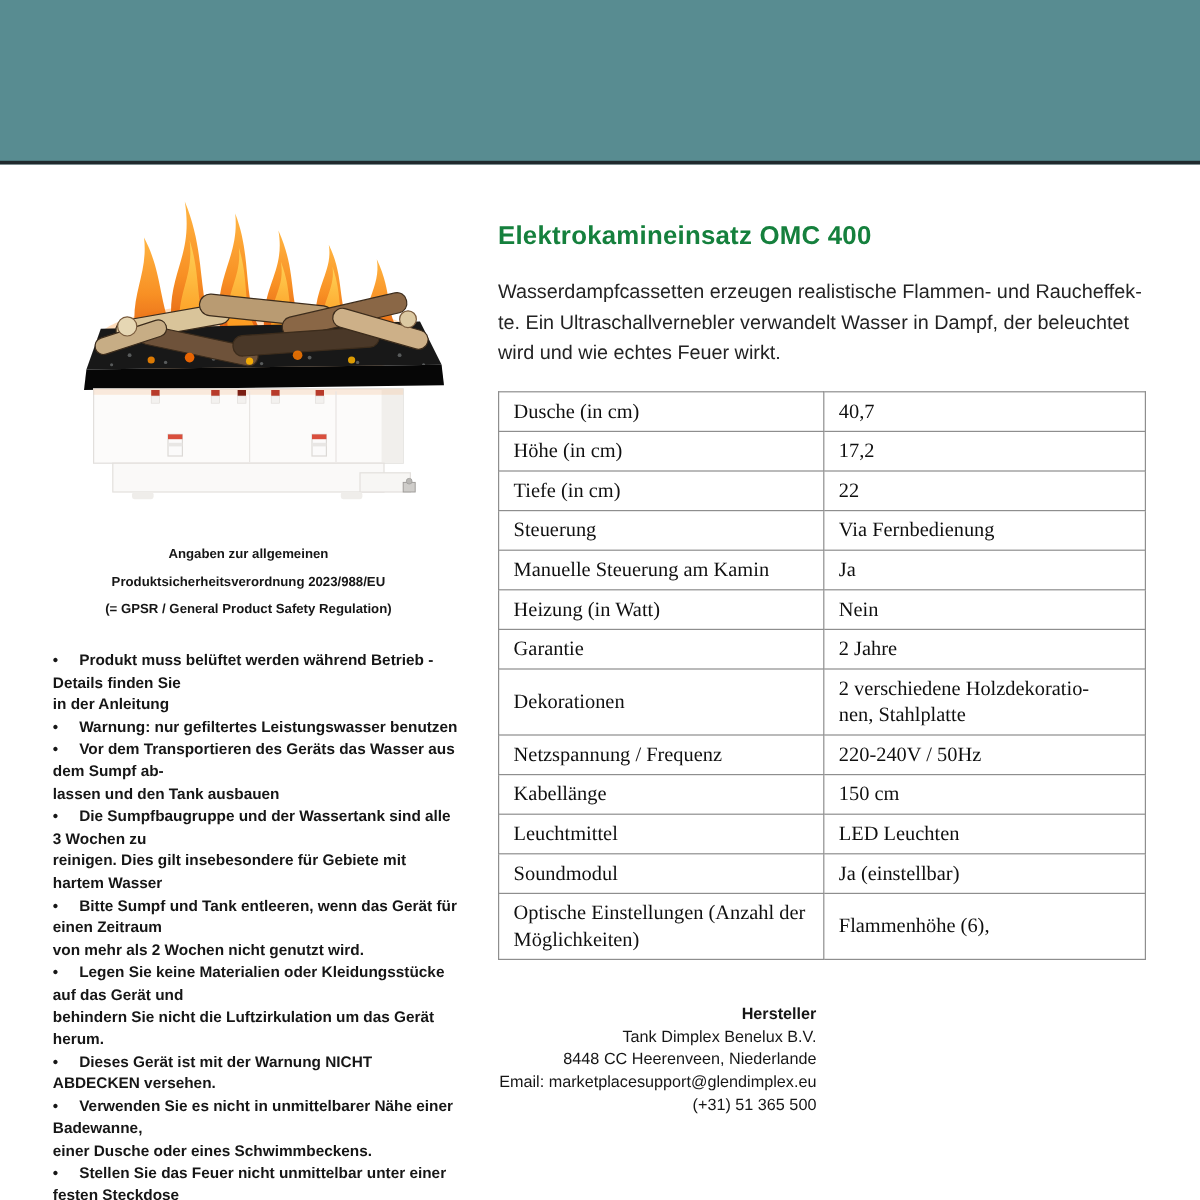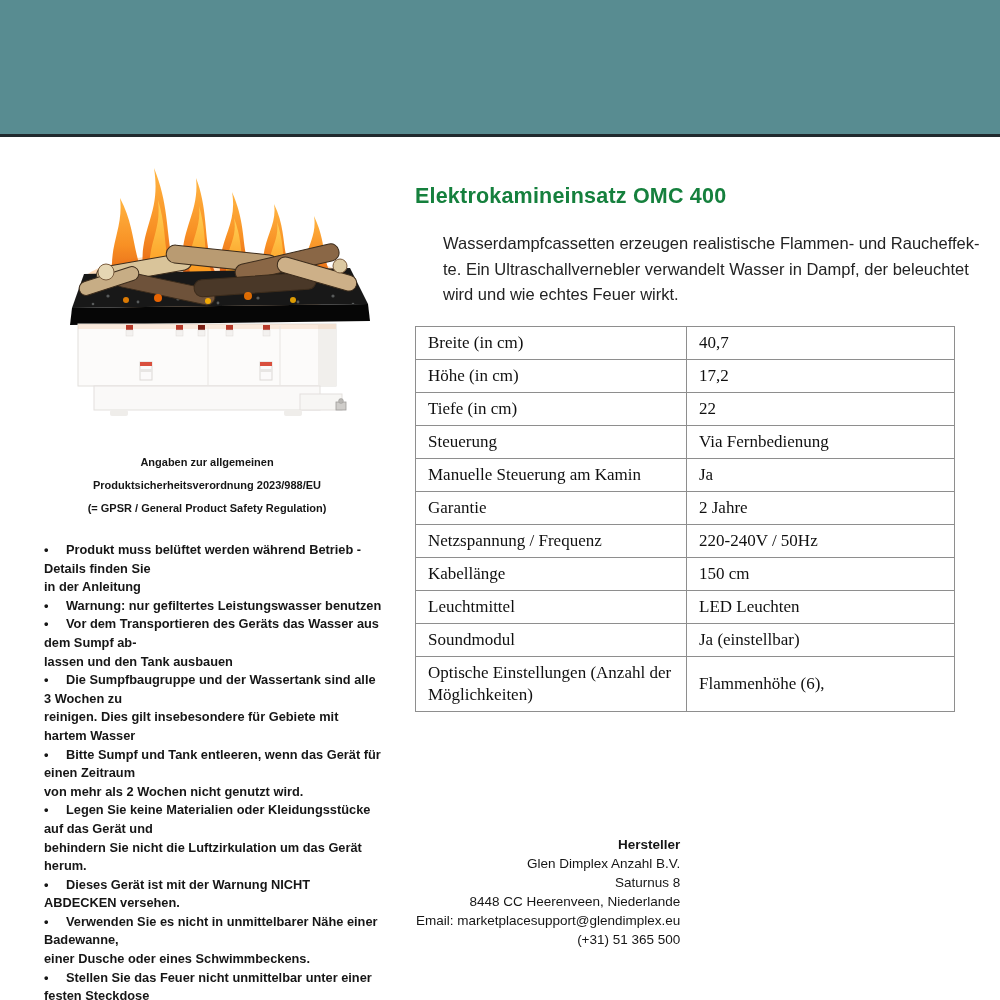--- a/index.html
+++ b/index.html
@@ -34,21 +34,21 @@
   .blt { display:inline-block; width:22px; }
   .btext { white-space:pre-line; }
 
   
   .title {
     position:absolute; left:415px; top:184px;
     font-size:21.5px; font-weight:bold; letter-spacing:0.2px; color:#15803d;
   }
   .desc {
     position:absolute; left:415px; top:231px; width:552px;
-    font-size:16.5px; line-height:25.5px; white-space:pre-line; color:#232323;margin-left:28px;
+    font-size:16.5px; line-height:25.5px; white-space:pre-line; color:#232323;
   }
 
   
   table.specs {
     position:absolute; left:415px; top:326px; width:540px;
     border-collapse:collapse;
     font-family:"Liberation Serif", serif; font-size:17px; color:#101010;
   }
   table.specs td {
     border:1px solid #8e8e8e; padding:5px 12px;
@@ -201,21 +201,21 @@
 </div>
 
 <h1 class="title" style="margin:0;">Elektrokamineinsatz OMC 400</h1>
 <div class="desc">Wasserdampfcassetten erzeugen realistische Flammen- und Raucheffek-
 te. Ein Ultraschallvernebler verwandelt Wasser in Dampf, der beleuchtet
 wird und wie echtes Feuer wirkt.</div>
 
 <table class="specs">
   <tbody>
     <tr>
-        <td class="lbl">Breite (in cm)</td>
+        <td class="lbl">Dusche (in cm)</td>
         <td class="val">
           <span>40,7</span>
         </td>
       </tr>
     <tr>
         <td class="lbl">Höhe (in cm)</td>
         <td class="val">
           <span>17,2</span>
         </td>
       </tr>
@@ -231,23 +231,36 @@
           <span>Via Fernbedienung</span>
         </td>
       </tr>
     <tr>
         <td class="lbl">Manuelle Steuerung am Kamin</td>
         <td class="val">
           <span>Ja</span>
         </td>
       </tr>
     <tr>
+        <td class="lbl">Heizung (in Watt)</td>
+        <td class="val">
+          <span>Nein</span>
+        </td>
+      </tr>
+    <tr>
         <td class="lbl">Garantie</td>
         <td class="val">
           <span>2 Jahre</span>
+        </td>
+      </tr>
+    <tr>
+        <td class="lbl">Dekorationen</td>
+        <td class="val">
+          <span>2 verschiedene Holzdekoratio-
+nen, Stahlplatte</span>
         </td>
       </tr>
     <tr>
         <td class="lbl">Netzspannung / Frequenz</td>
         <td class="val">
           <span>220-240V / 50Hz</span>
         </td>
       </tr>
     <tr>
         <td class="lbl">Kabellänge</td>
@@ -271,18 +284,17 @@
         <td class="lbl">Optische Einstellungen (Anzahl der Möglichkeiten)</td>
         <td class="val">
           <span class="small-value">Flammenhöhe (6),</span>
         </td>
       </tr>
   </tbody>
 </table>
 
 <div class="manufacturer">
   <div class="head">Hersteller</div>
-  <div>Glen Dimplex Anzahl B.V.</div>
-  <div>Saturnus 8</div>
+  <div>Tank Dimplex Benelux B.V.</div>
   <div>8448 CC Heerenveen, Niederlande</div>
   <div>Email: marketplacesupport@glendimplex.eu</div>
   <div>(+31) 51 365 500</div>
 </div>
 
 </body></html>

